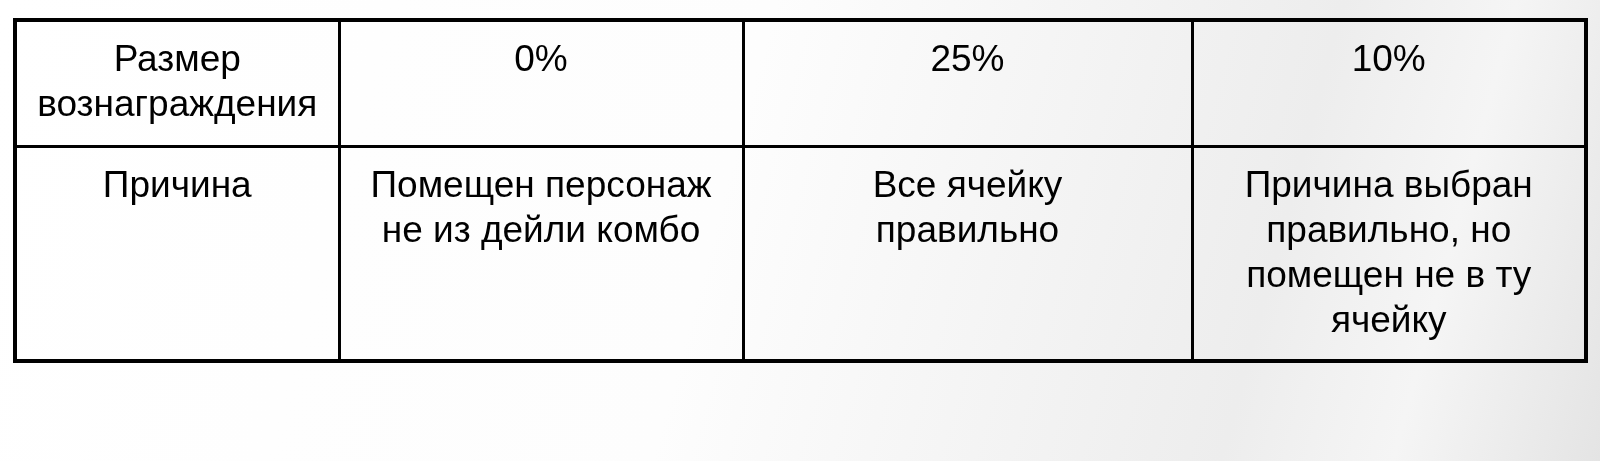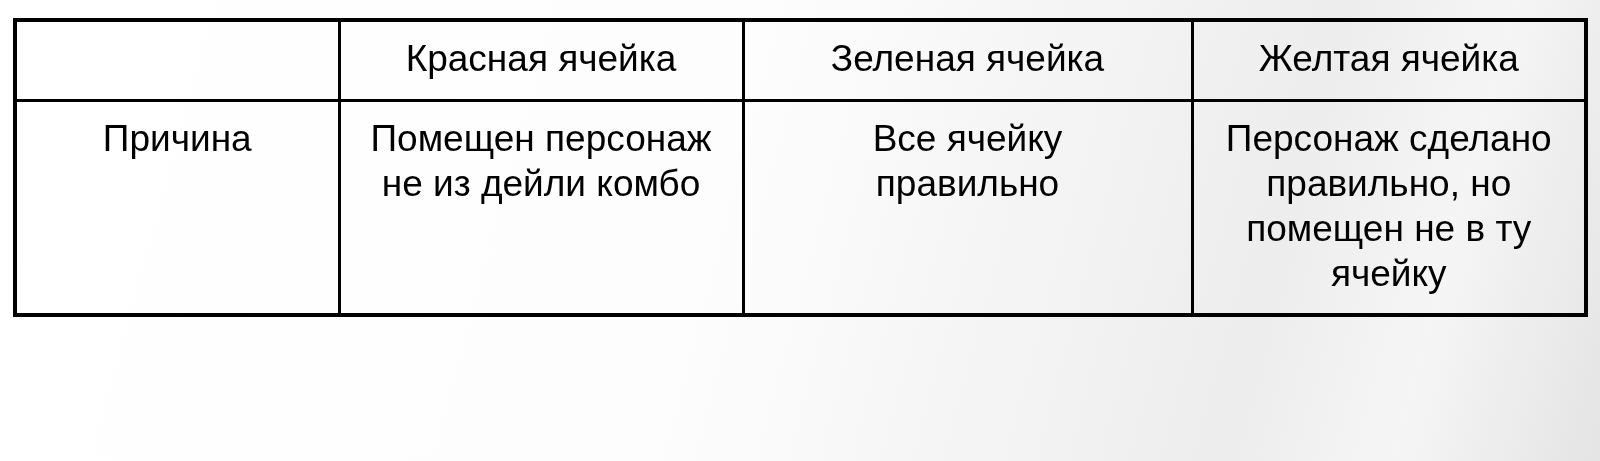--- a/index.html
+++ b/index.html
@@ -49,32 +49,33 @@
 
 <div class="canvas">
   <table class="reward-table">
     <colgroup>
       <col class="c1">
       <col class="c2">
       <col class="c3">
       <col class="c4">
     </colgroup>
     <tbody>
-      <tr class="row-header">
-        <th></th>
-        <th>Красная ячейка</th>
-        <th>Зеленая ячейка</th>
-        <th>Желтая ячейка</th>
+      <tr class="row-reward">
+        <td>Размер
+вознаграждения</td>
+        <td>0%</td>
+        <td>25%</td>
+        <td>10%</td>
       </tr>
       <tr class="row-reason">
         <td>Причина</td>
         <td>Помещен персонаж
 не из дейли комбо</td>
         <td>Все ячейку
 правильно</td>
-        <td>Персонаж сделано
+        <td>Причина выбран
 правильно, но
 помещен не в ту
 ячейку</td>
       </tr>
     </tbody>
   </table>
 </div>
 
 </body></html>

